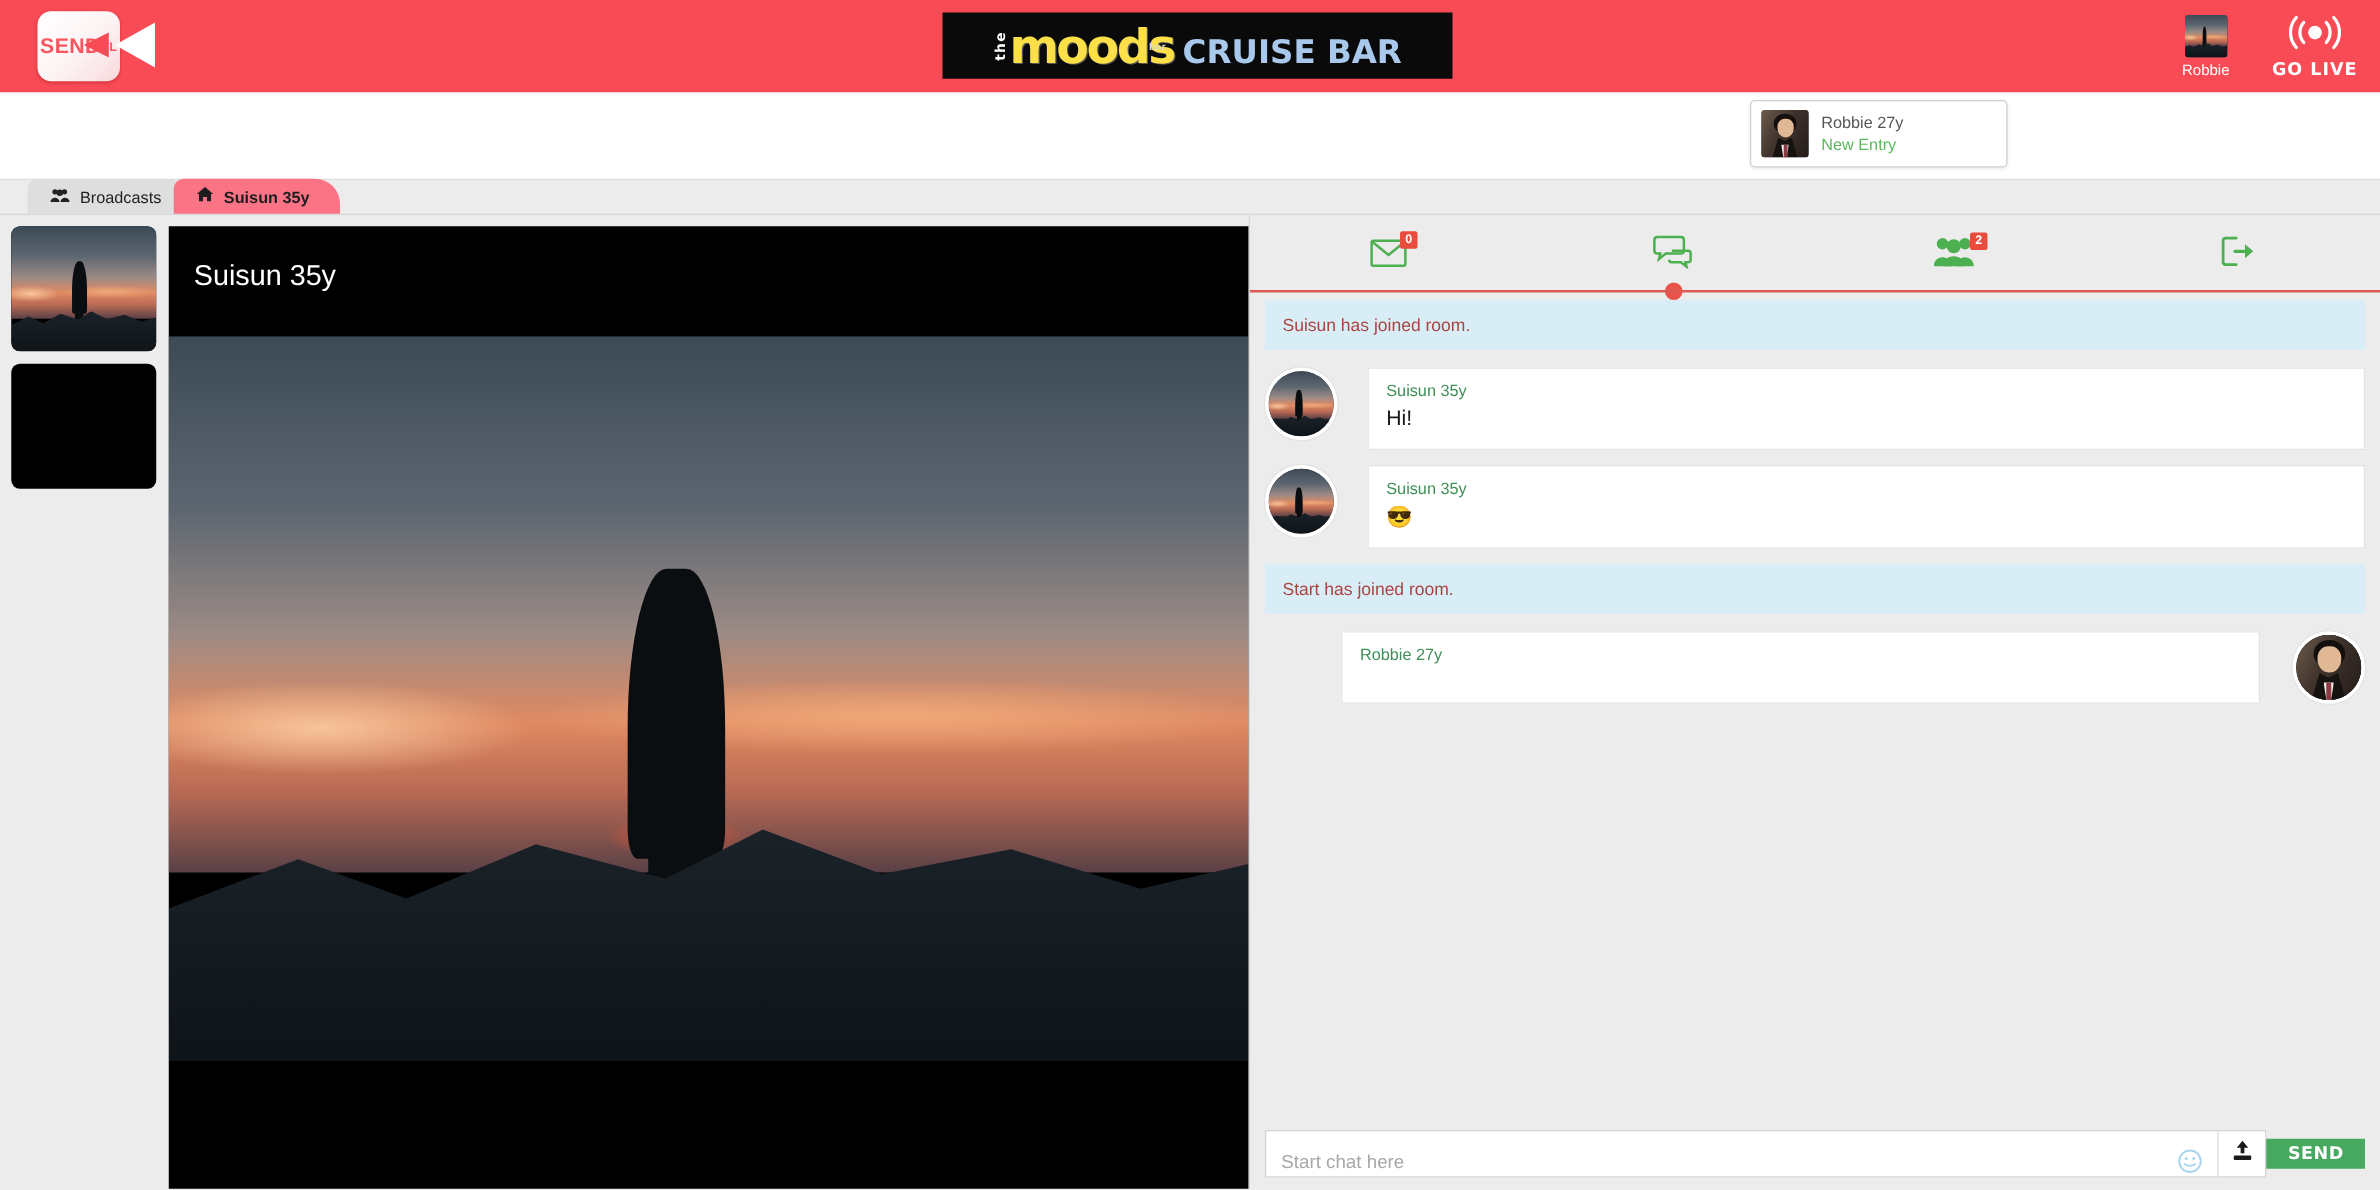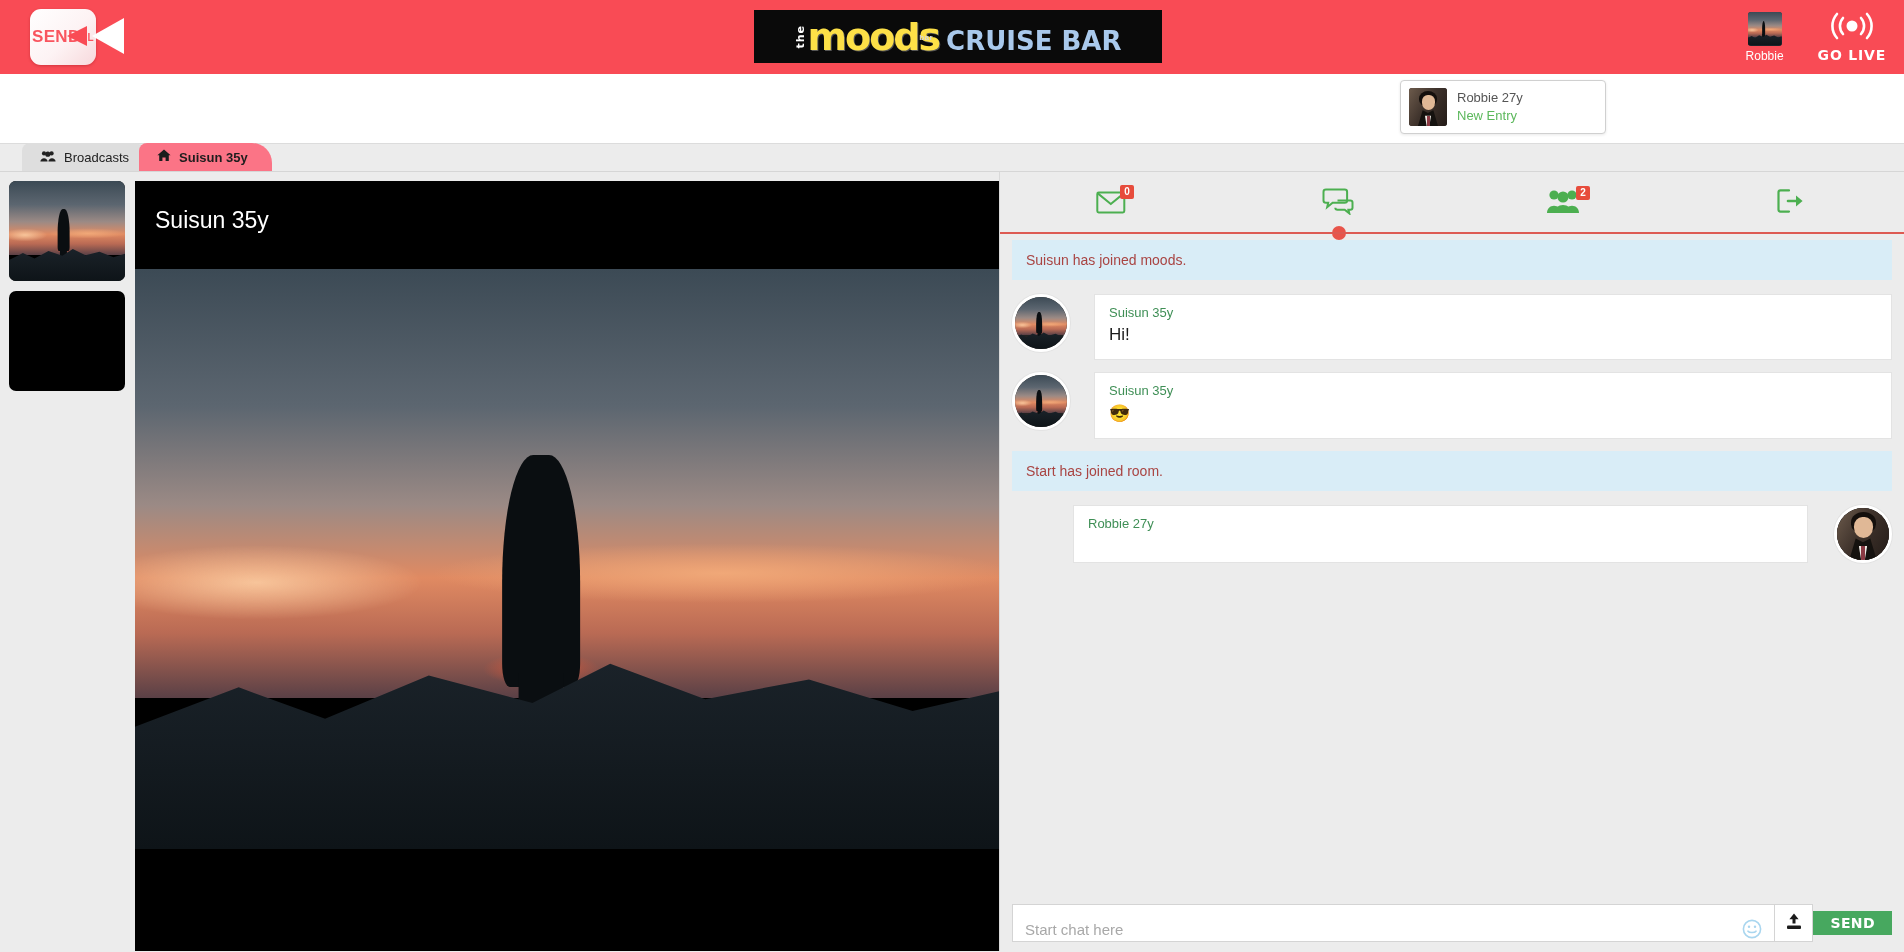--- a/index.html
+++ b/index.html
@@ -611,21 +611,21 @@
             <path d="M20 7.4 26.6 13 20 18.6z" fill="#4caf50"></path>
           </svg>
         </span>
       </div>
 
       <div class="chat-tab-underline"></div>
     </div>
 
     <div class="chat-scroll">
 
-      <div class="sysmsg">Suisun has joined moods.</div>
+      <div class="sysmsg">Suisun has joined room.</div>
 
       <div class="msg left">
         <div class="msg-avatar">
           <div class="art-sunset">
               <div class="sky"></div>
               <div class="clouds"></div>
               <div class="glow"></div>
               <div class="figure"></div>
               <div class="ground"></div>
             </div>

